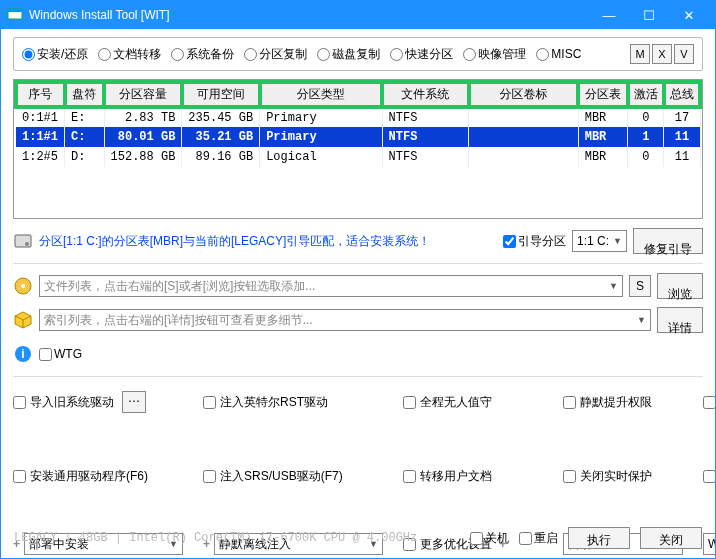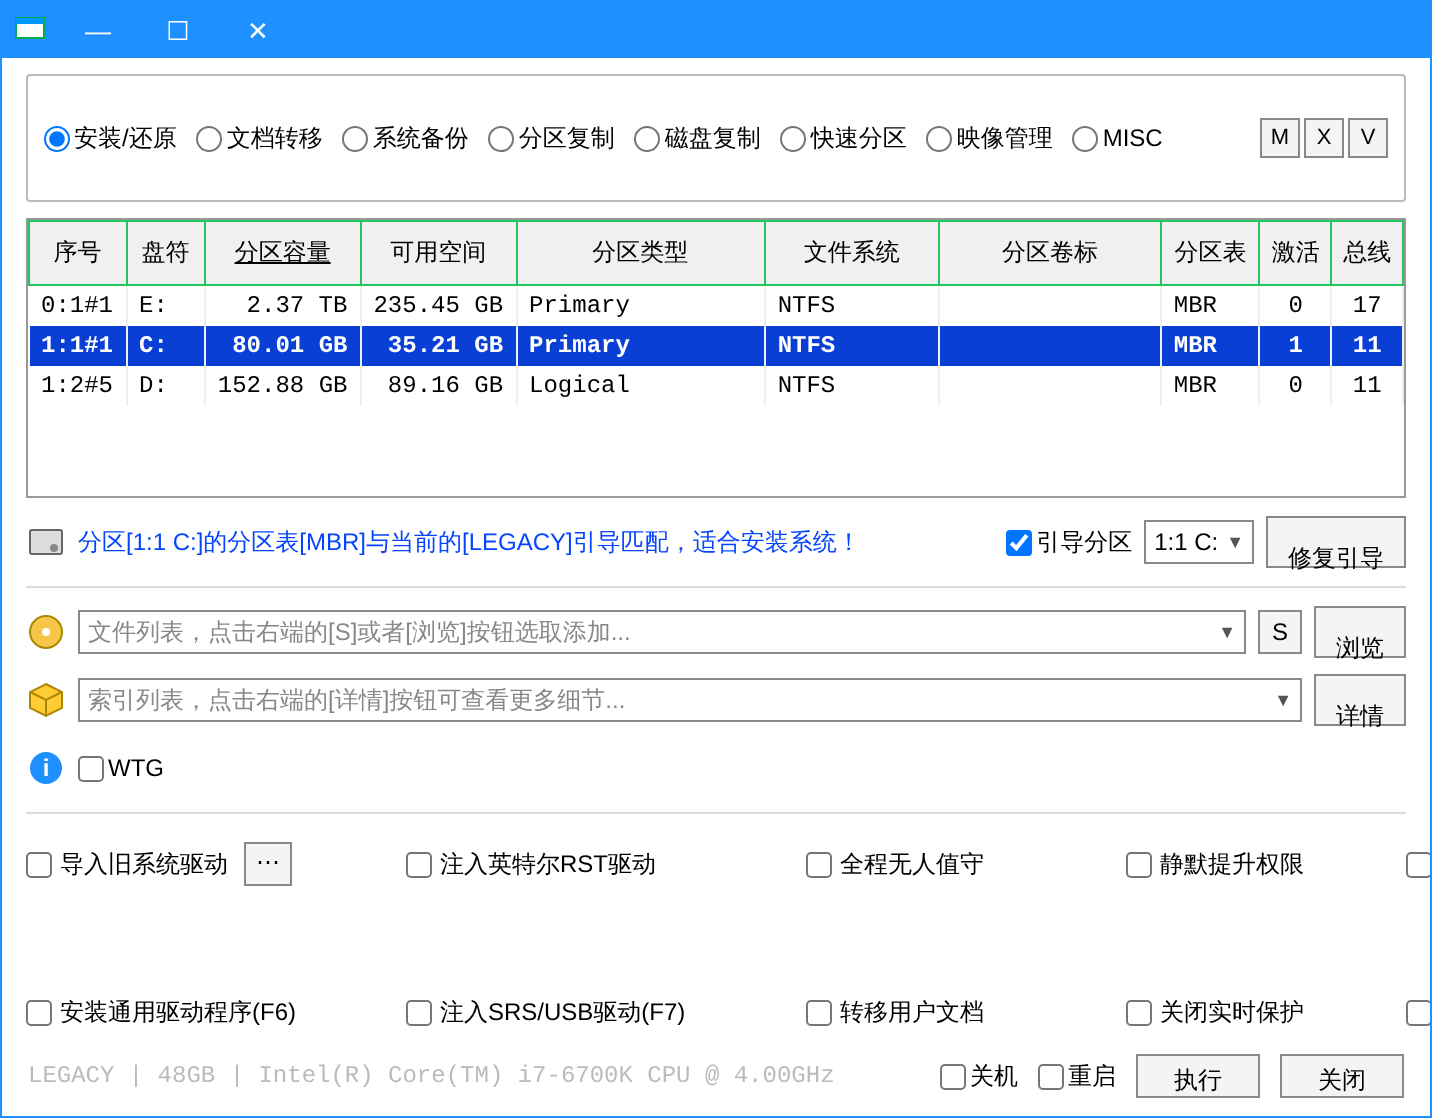--- a/index.html
+++ b/index.html
@@ -2,28 +2,28 @@
 <html><head>
 <meta charset="utf-8">
 <style>
 * { box-sizing: border-box; margin: 0; padding: 0; font-family: "Microsoft YaHei", "SimSun", Arial, sans-serif; font-size: 12px; }
 body { background: #fff; width: 716px; height: 559px; border: 1px solid #1e90ff; overflow: hidden; }
 .titlebar { background: #1e90ff; color: #fff; height: 28px; display: flex; align-items: center; padding: 0 6px; }
 .titlebar .icon { width: 16px; height: 16px; margin-right: 6px; display:inline-block; }
 .titlebar .title { flex: 1; }
 .titlebar .winbtn { width: 40px; height: 28px; display: flex; align-items: center; justify-content: center; color: #fff; font-size: 13px; }
 .content { padding: 8px 12px 6px 12px; }
-.modebar { border: 1px solid #bbb; border-radius: 2px; padding: 21px 8px; display: flex; align-items: center; gap: 2px; }
+.modebar { border: 1px solid #bbb; border-radius: 2px; padding: 6px 8px; display: flex; align-items: center; gap: 2px; }
 .modebar label { display: flex; align-items: center; gap: 2px; margin-right: 8px; cursor: pointer; }
 .modebar input[type=radio] { margin: 0; }
 .modebar .spacer { flex: 1; }
 .sqbtn { width: 20px; height: 20px; border: 1px solid #888; background: #f4f4f4; text-align: center; line-height: 18px; font-size: 11px; cursor: pointer; }
 .tablewrap { border: 1px solid #999; margin-top: 8px; height: 140px; overflow: hidden; }
 table { border-collapse: collapse; width: 100%; }
-th { background: #f0f0f0; border: 1px solid #22c55e; font-weight: normal; padding: 2px 4px; height: 32px; white-space: nowrap; }
+th { background: #f0f0f0; border: 4px solid #22c55e; font-weight: normal; padding: 2px 4px; height: 22px; white-space: nowrap; }
 td { border-right: 1px solid #eee; padding: 2px 6px; height: 20px; font-family: "Courier New", monospace; font-size: 12px; white-space: nowrap; }
 tr.sel td { background: #0a3fd6; color: #fff; font-weight: bold; }
 .rowbar { display: flex; align-items: center; gap: 6px; margin-top: 10px; height: 24px; }
 .rowbar .icon { width: 20px; height: 20px; flex-shrink:0; }
 .bluelink { color: #0645ff; }
 .orangetxt { color: #d97a00; }
 .btn { border: 1px solid #888; background: #f4f4f4; padding: 12px 10px; height: 22px; line-height: 16px; cursor: pointer; }
 .btn.sm { padding: 2px 6px; }
 .combo { border: 1px solid #888; background: #fff; height: 22px; padding: 0 4px; display: flex; align-items: center; gap: 4px; cursor: pointer; }
 .combo .arrow { font-size: 9px; color: #555; }
@@ -42,20 +42,21 @@
 </head>
 <body>
 
 <div class="titlebar">
   <span class="icon">
     <svg viewBox="0 0 16 16">
         <rect x="1" y="2" width="14" height="10" fill="#fff" stroke="#0a5" stroke-width="1"></rect>
         <rect x="1" y="2" width="14" height="3" fill="#09f"></rect>
       </svg>
   </span>
+  <span class="title">Windows Install Tool [WIT]</span>
   <div class="winbtn">—</div>
   <div class="winbtn">☐</div>
   <div class="winbtn">✕</div>
 </div>
 
 <div class="content">
 
   <div class="modebar">
     <label>
         <input type="radio" name="m" checked="" style="">
@@ -94,35 +95,35 @@
     <div class="sqbtn">X</div>
     <div class="sqbtn">V</div>
   </div>
 
   <div class="tablewrap">
     <table>
       <thead>
           <tr id="hdr">
             <th style="width: 44px;">序号</th>
             <th style="width: 40px;">盘符</th>
-            <th style="width: 70px; text-decoration: underline;">分区容量</th>
+            <th style="width: 70px;">分区容量</th>
             <th style="width: 70px;">可用空间</th>
             <th style="width: 130px;">分区类型</th>
             <th style="width: 90px;">文件系统</th>
             <th style="width: 116px;">分区卷标</th>
             <th style="width: 50px;">分区表</th>
             <th style="width: 36px;">激活</th>
             <th style="width: 36px;">总线</th>
           </tr>
         </thead>
       <tbody id="tb">
           <tr>
             <td style="text-align: left;">0:1#1</td>
             <td style="text-align: left;">E:</td>
-            <td style="text-align: right;">2.37 TB</td>
+            <td style="text-align: right;">2.83 TB</td>
             <td style="text-align: center;">235.45 GB</td>
             <td style="text-align: left;">Primary</td>
             <td style="text-align: left;">NTFS</td>
             <td style="text-align: left;"></td>
             <td style="text-align: left;">MBR</td>
             <td style="text-align: center;">0</td>
             <td style="text-align: center;">17</td>
           </tr>
           <tr class="sel">
             <td style="text-align: left;">1:1#1</td>

